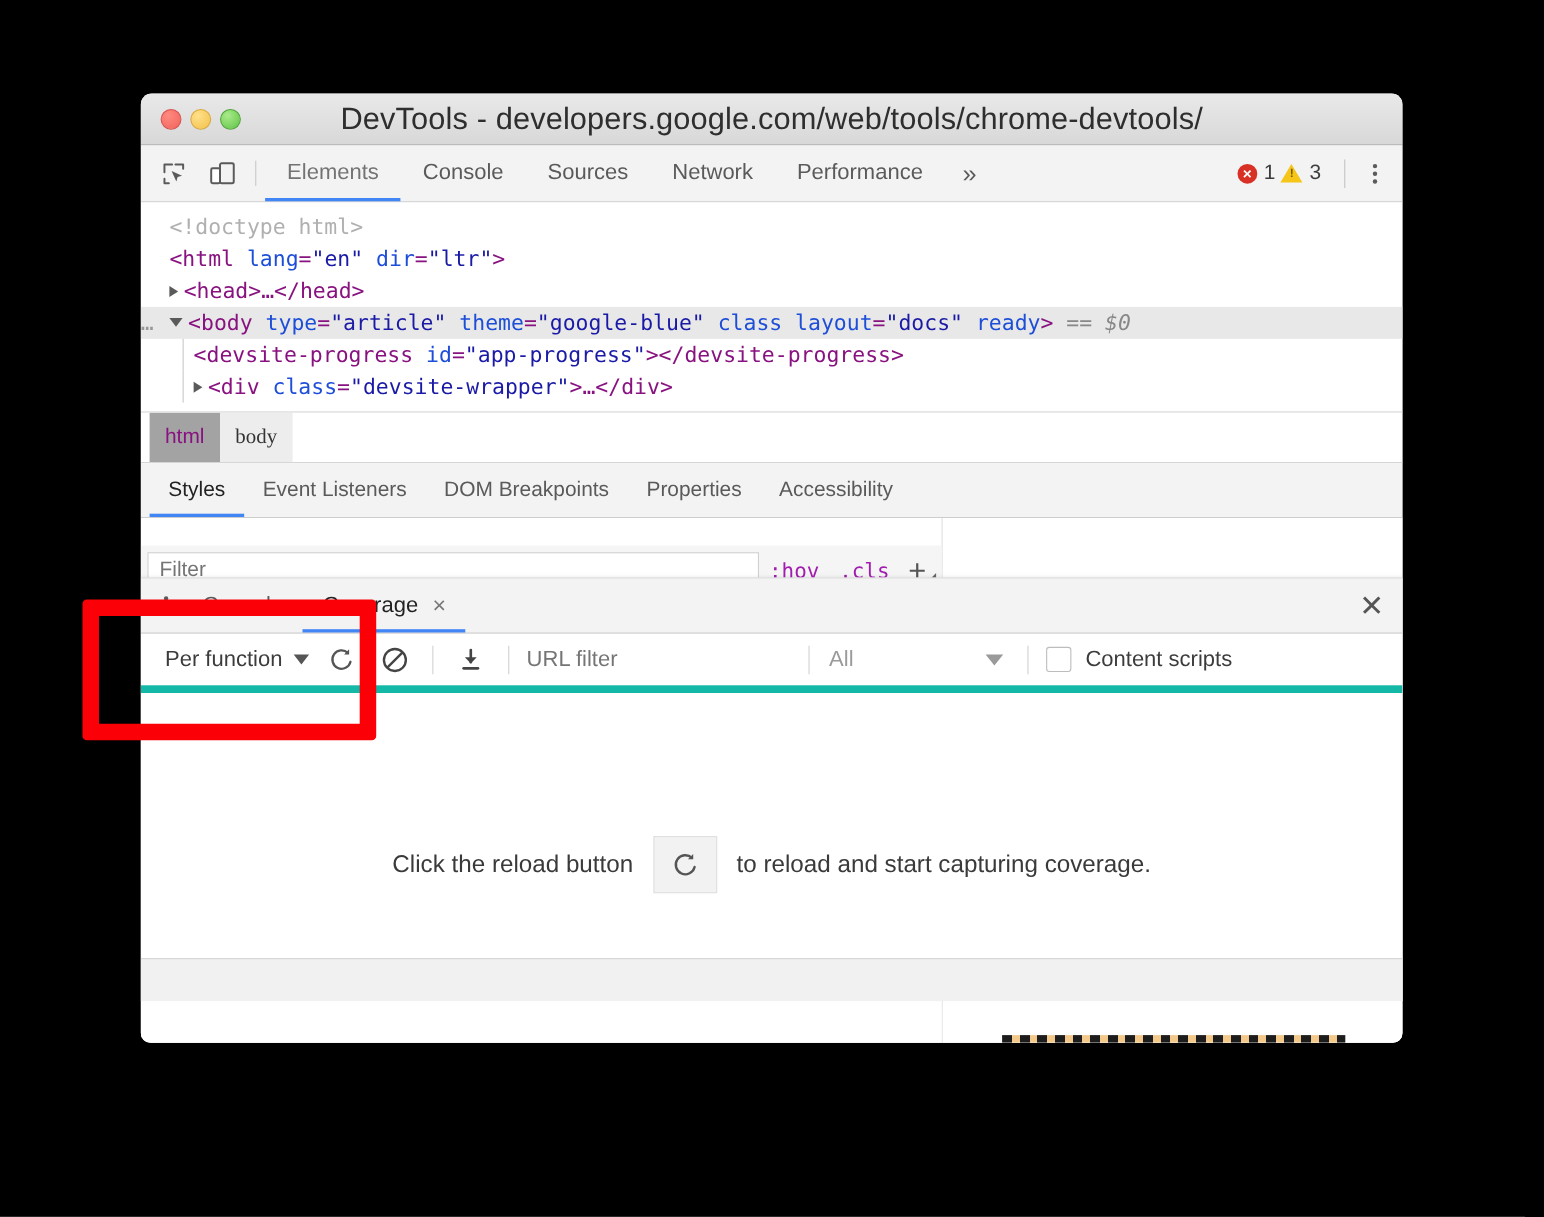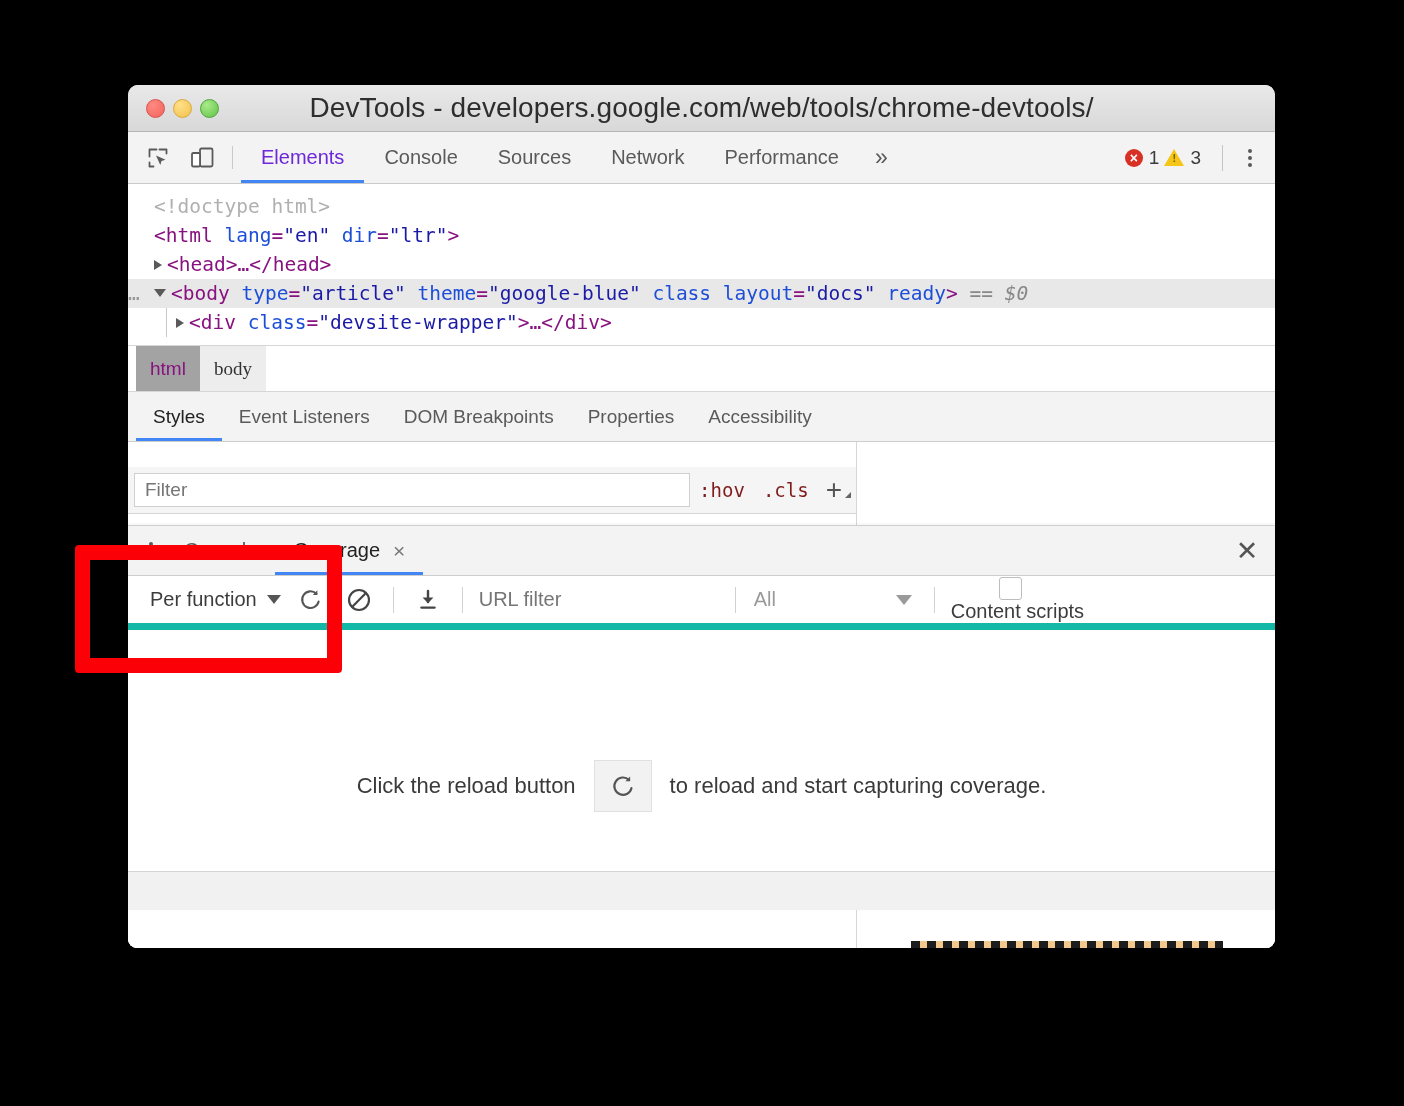--- a/index.html
+++ b/index.html
@@ -96,21 +96,21 @@
     display: flex;
     align-items: center;
     padding: 0 20px;
     font-size: 20px;
     color: #5a5a5a;
     cursor: pointer;
     position: relative;
     white-space: nowrap;
   }
   .tab.active {
-    color: #6d28d9;
+    color: #737373;
     text-align: right;
   }
   .tab.active::after {
     content: "";
     position: absolute;
     left: 0; right: 0; bottom: 0;
     height: 3px;
     background: #4285f4;
   }
   .tab.more {
@@ -302,21 +302,21 @@
     font-size: 19px;
     color: #999;
     font-family: "Liberation Sans", sans-serif;
     padding: 0 10px;
     box-sizing: border-box;
     outline: none;
   }
   .hovcls {
     font-family: "DejaVu Sans Mono", monospace;
     font-size: 19px;
-    color: #7f1d1d;
+    color: #a21caf;
     padding: 0 9px;
     cursor: pointer;
   }
   .plusbtn {
     position: relative;
     padding: 0 14px 0 8px;
     cursor: pointer;
   }
   .plusbtn .p {
     font-size: 28px;
@@ -475,21 +475,20 @@
     width: 0; height: 0;
     border-left: 8px solid transparent;
     border-right: 8px solid transparent;
     border-top: 10px solid #9a9a9a;
   }
   .cs-wrap {
     display: flex;
     align-items: center;
     cursor: pointer;
     padding-left: 6px;
-    flex-direction: column;
   }
   .cs-box {
     width: 21px; height: 21px;
     border: 1.5px solid #bdbdbd;
     border-radius: 3px;
     background: #fff;
     margin-right: 13px;
   }
   .cs-label { font-size: 20px; color: #3c3c3c; }
 
@@ -602,20 +601,21 @@
           <i></i>
         </div>
     </div>
   </div>
 
   <div id="domtree">
       <div class="node"><span class="doctype">&lt;!doctype html&gt;</span></div>
       <div class="node"><span class="tagname">&lt;html</span><span class="attrname"> lang</span><span class="punct">=</span><span class="attrval">"en"</span><span class="attrname"> dir</span><span class="punct">=</span><span class="attrval">"ltr"</span><span class="tagname">&gt;</span></div>
       <div class="node"><span class="tri"></span><span class="tagname">&lt;head&gt;…&lt;/head&gt;</span></div>
       <div class="node selected"><span class="dots-prefix">…</span><span class="tri open"></span><span class="tagname">&lt;body</span><span class="attrname"> type</span><span class="punct">=</span><span class="attrval">"article"</span><span class="attrname"> theme</span><span class="punct">=</span><span class="attrval">"google-blue"</span><span class="attrname"> class layout</span><span class="punct">=</span><span class="attrval">"docs"</span><span class="attrname"> ready</span><span class="tagname">&gt;</span><span class="eqsel"> == $0</span></div>
+      <div class="node indent1"><span class="tagname">&lt;devsite-progress</span><span class="attrname"> id</span><span class="punct">=</span><span class="attrval">"app-progress"</span><span class="tagname">&gt;&lt;/devsite-progress&gt;</span></div>
       <div class="node indent1"><span class="tri"></span><span class="tagname">&lt;div</span><span class="attrname"> class</span><span class="punct">=</span><span class="attrval">"devsite-wrapper"</span><span class="tagname">&gt;…&lt;/div&gt;</span></div>
     </div>
 
   <div id="breadcrumb">
     <div class="crumb html">html</div>
     <div class="crumb body">body</div>
   </div>
 
   <div id="sidebartabs">
     <div class="stab active">Styles</div>

